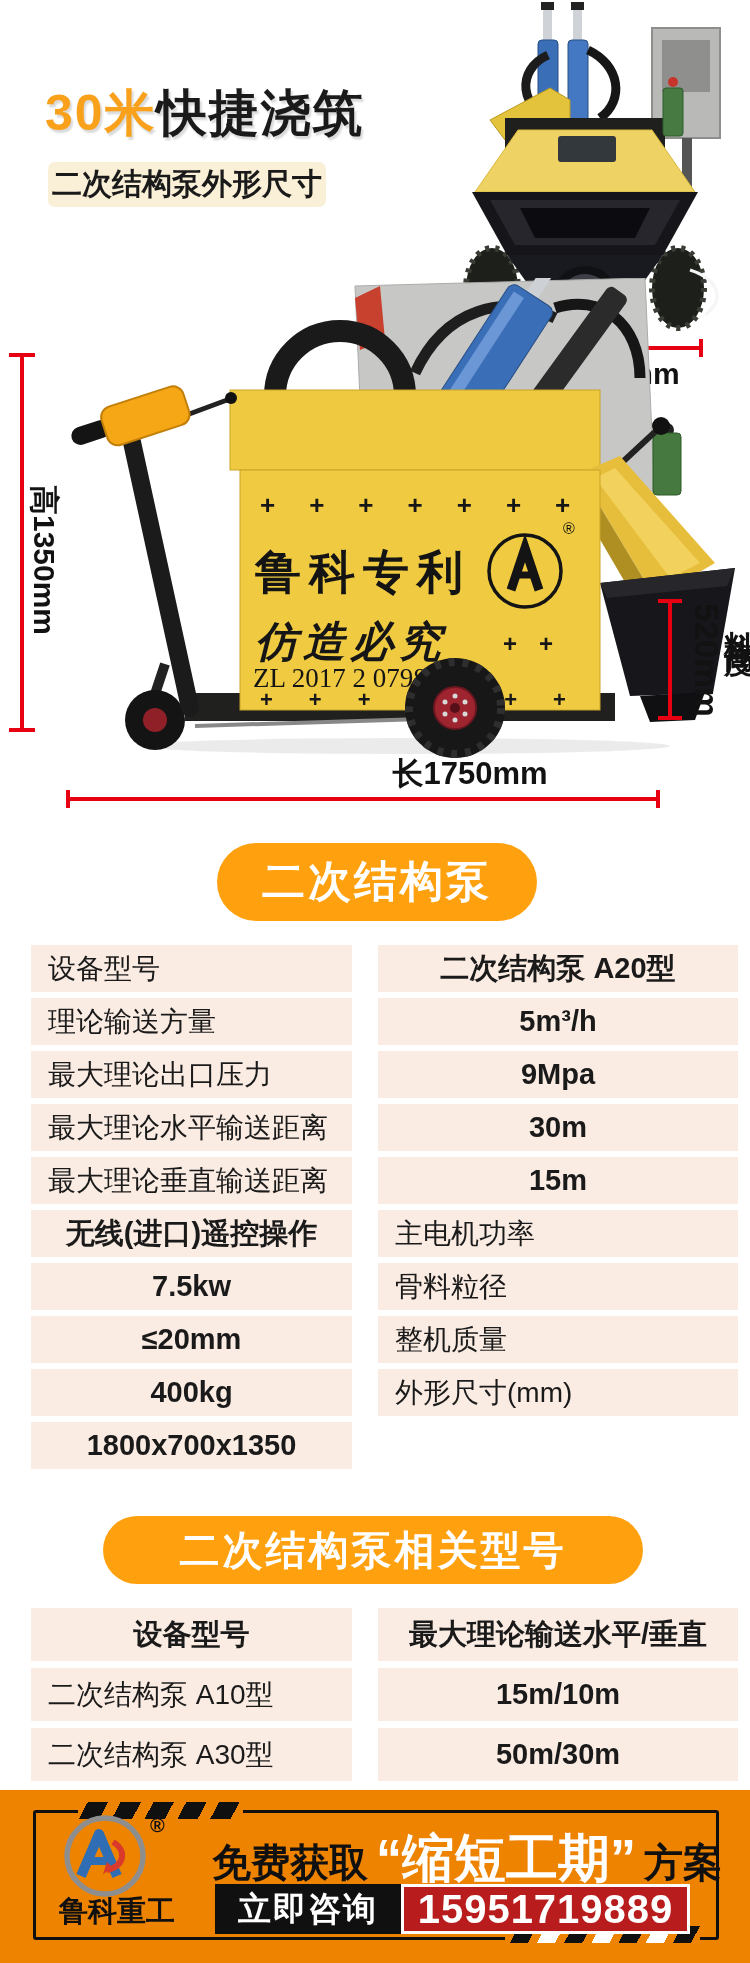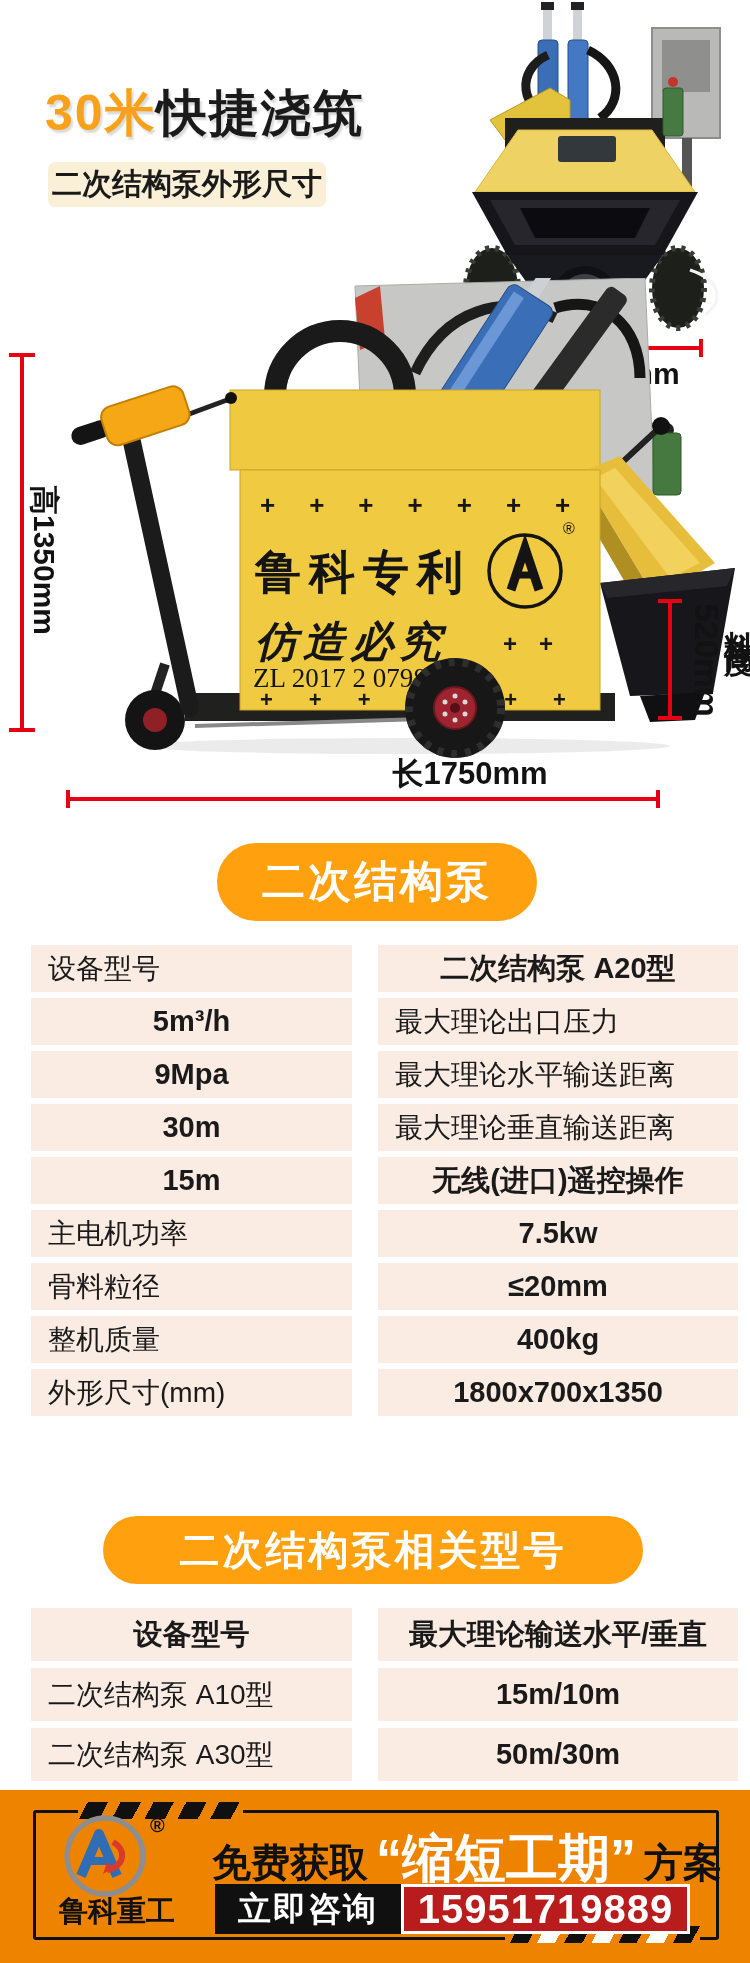--- a/index.html
+++ b/index.html
@@ -206,20 +206,21 @@
   <div class="abs dim-text" id="length-dim-label">长1750mm</div>
   <div class="abs dim-line" style="left:66px;top:797px;width:594px;height:4px;"></div>
   <div class="abs dim-cap" style="left:66px;top:790px;width:4px;height:18px;"></div>
   <div class="abs dim-cap" style="left:656px;top:790px;width:4px;height:18px;"></div>
 
   <div class="abs pill" id="specs-btn">二次结构泵</div>
 
   <div class="abs spec-grid" id="specs-table">
     <div class="cell lbl">设备型号</div>
     <div class="cell val">二次结构泵 A20型</div>
+    <div class="cell lbl">理论输送方量</div>
     <div class="cell val">5m³/h</div>
     <div class="cell lbl">最大理论出口压力</div>
     <div class="cell val">9Mpa</div>
     <div class="cell lbl">最大理论水平输送距离</div>
     <div class="cell val">30m</div>
     <div class="cell lbl">最大理论垂直输送距离</div>
     <div class="cell val">15m</div>
     <div class="cell val">无线(进口)遥控操作</div>
     <div class="cell lbl">主电机功率</div>
     <div class="cell val">7.5kw</div>

